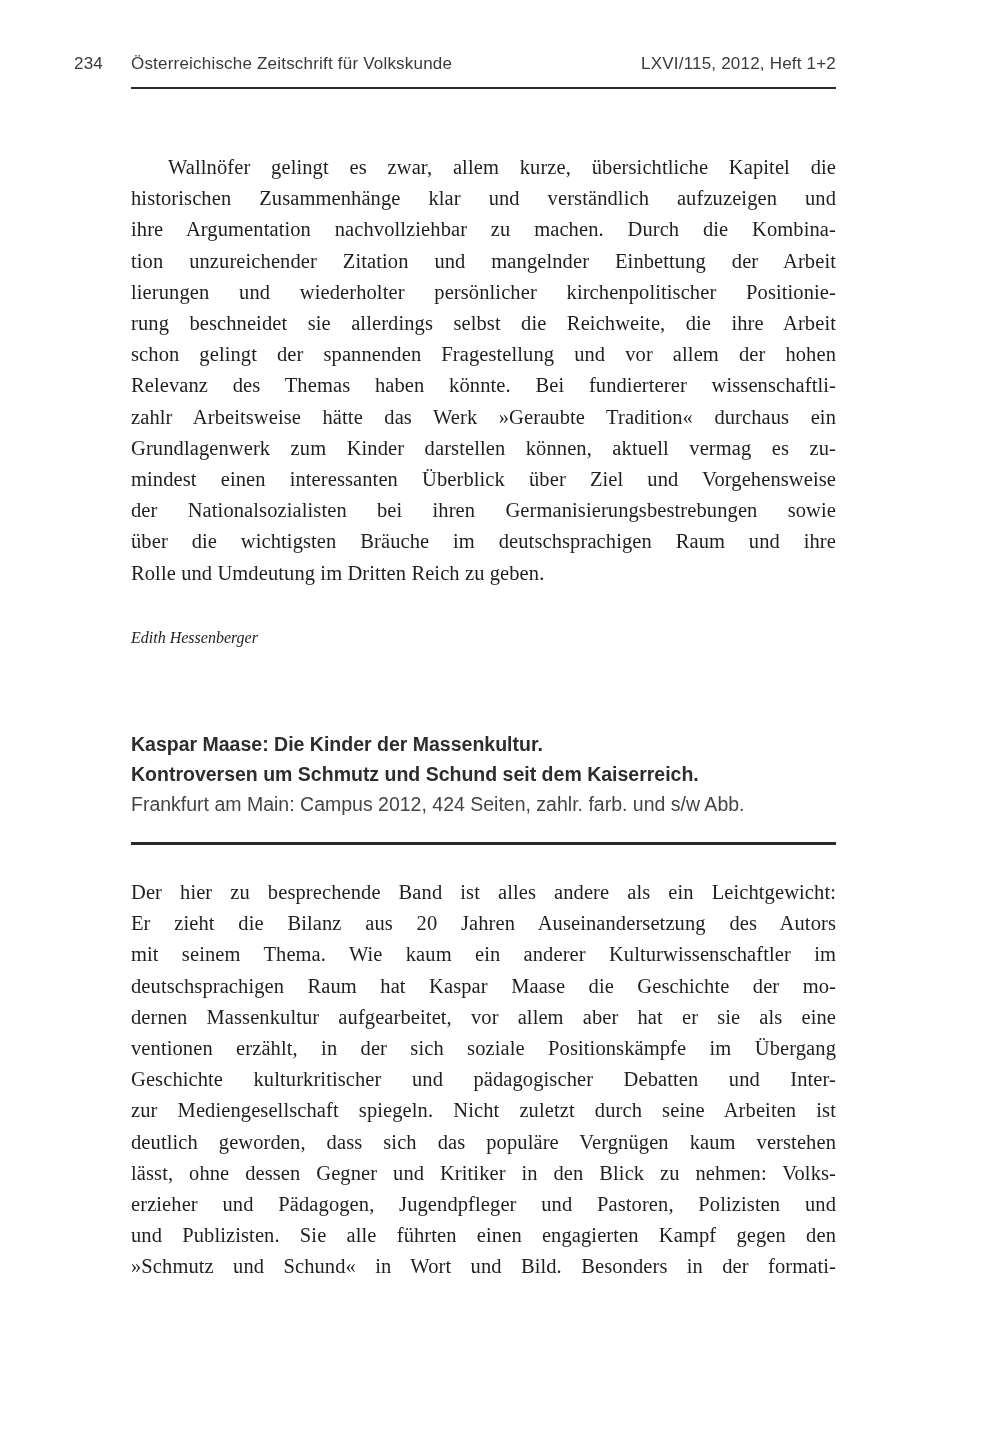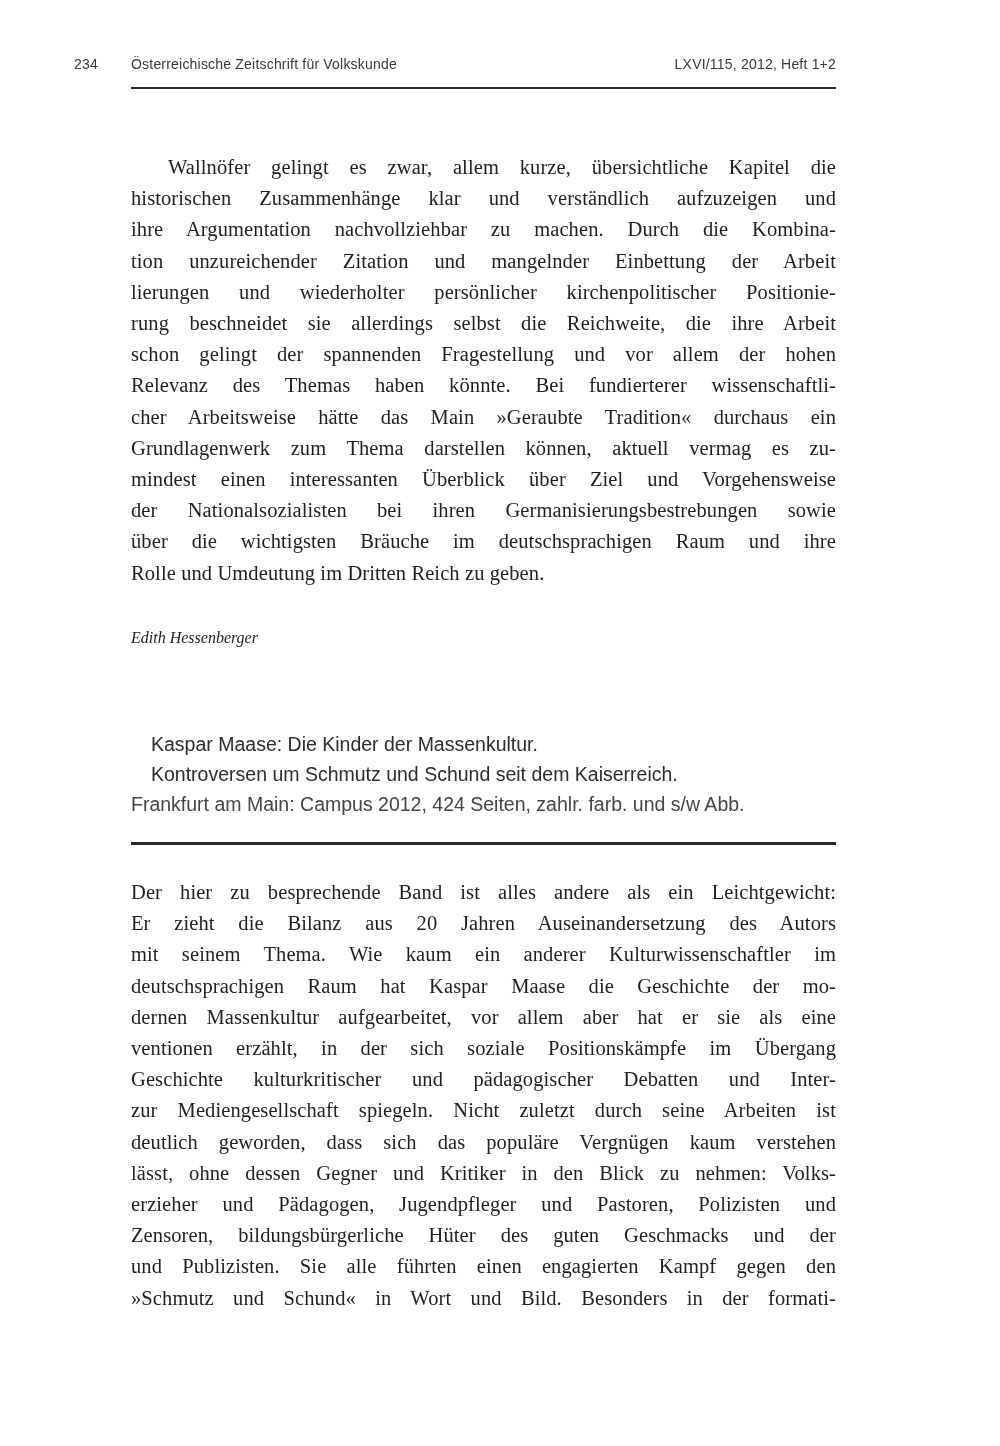--- a/index.html
+++ b/index.html
@@ -14,21 +14,21 @@
     position: absolute; inset: 0;
     background: var(--page-bg, #fff);
     color: var(--text-color, #1f1f1f);
   }
 
   
   .running-header {
     position: absolute; top: 54px; left: 74px; width: 762px;
     display: flex; align-items: baseline;
     font-family: "Liberation Sans", sans-serif;
-    font-size: 14px; line-height: 20px;
+    font-size: 17px; line-height: 20px;
     color: var(--header-color, #3a3a3a);
     letter-spacing: 0.2px;
   }
   .running-header .pagenum { width: 57px; flex: 0 0 auto; }
   .running-header .jtitle  { flex: 1 1 auto; }
   .running-header .issue   { flex: 0 0 auto; text-align: right; }
 
   .header-rule {
     position: absolute; top: 87px; left: 131px; width: 705px; height: 2px;
     background: var(--rule-color, #2a2a2a);
@@ -54,21 +54,21 @@
   }
 
   
   .book-heading {
     position: absolute; left: 131px; top: 729px; width: 705px;
     font-family: "Liberation Sans", sans-serif;
     font-size: 19.5px; line-height: 30px;
     color: var(--heading-color, #2d2d2d);
     margin: 0; font-weight: normal;
   }
-  .book-heading .title-line { font-weight: normal; margin-left: 20px; }
+  .book-heading .title-line { font-weight: bold; }
   .book-heading .pub-line { font-weight: normal; color: var(--pub-color, #454545); }
 
   .section-rule {
     position: absolute; top: 842px; left: 131px; width: 705px; height: 3px;
     background: var(--rule-color, #2a2a2a);
   }
 </style>
 </head>
 <body>
 
@@ -87,22 +87,22 @@
     <section>
       <div class="para para-1 ragged-last indent-first">
           <div class="tline">Wallnöfer gelingt es zwar, allem kurze, übersichtliche Kapitel die</div>
           <div class="tline">historischen Zusammenhänge klar und verständlich aufzuzeigen und</div>
           <div class="tline">ihre Argumentation nachvollziehbar zu machen. Durch die Kombina-</div>
           <div class="tline">tion unzureichender Zitation und mangelnder Einbettung der Arbeit</div>
           <div class="tline">lierungen und wiederholter persönlicher kirchenpolitischer Positionie-</div>
           <div class="tline">rung beschneidet sie allerdings selbst die Reichweite, die ihre Arbeit</div>
           <div class="tline">schon gelingt der spannenden Fragestellung und vor allem der hohen</div>
           <div class="tline">Relevanz des Themas haben könnte. Bei fundierterer wissenschaftli-</div>
-          <div class="tline">cher Arbeitsweise hätte das Main »Geraubte Tradition« durchaus ein</div>
-          <div class="tline">Grundlagenwerk zum Thema darstellen können, aktuell vermag es zu-</div>
+          <div class="tline">zahlr Arbeitsweise hätte das Werk »Geraubte Tradition« durchaus ein</div>
+          <div class="tline">Grundlagenwerk zum Kinder darstellen können, aktuell vermag es zu-</div>
           <div class="tline">mindest einen interessanten Überblick über Ziel und Vorgehensweise</div>
           <div class="tline">der Nationalsozialisten bei ihren Germanisierungsbestrebungen sowie</div>
           <div class="tline">über die wichtigsten Bräuche im deutschsprachigen Raum und ihre</div>
           <div class="tline">Rolle und Umdeutung im Dritten Reich zu geben.</div>
         </div>
       <div class="byline">Edith Hessenberger</div>
     </section>
 
     <section>
       <h2 class="book-heading">
@@ -116,20 +116,19 @@
           <div class="tline">Er zieht die Bilanz aus 20 Jahren Auseinandersetzung des Autors</div>
           <div class="tline">mit seinem Thema. Wie kaum ein anderer Kulturwissenschaftler im</div>
           <div class="tline">deutschsprachigen Raum hat Kaspar Maase die Geschichte der mo-</div>
           <div class="tline">dernen Massenkultur aufgearbeitet, vor allem aber hat er sie als eine</div>
           <div class="tline">ventionen erzählt, in der sich soziale Positionskämpfe im Übergang</div>
           <div class="tline">Geschichte kulturkritischer und pädagogischer Debatten und Inter-</div>
           <div class="tline">zur Mediengesellschaft spiegeln. Nicht zuletzt durch seine Arbeiten ist</div>
           <div class="tline">deutlich geworden, dass sich das populäre Vergnügen kaum verstehen</div>
           <div class="tline">lässt, ohne dessen Gegner und Kritiker in den Blick zu nehmen: Volks-</div>
           <div class="tline">erzieher und Pädagogen, Jugendpfleger und Pastoren, Polizisten und</div>
-          <div class="tline">Zensoren, bildungsbürgerliche Hüter des guten Geschmacks und der</div>
           <div class="tline">und Publizisten. Sie alle führten einen engagierten Kampf gegen den</div>
           <div class="tline">»Schmutz und Schund« in Wort und Bild. Besonders in der formati-</div>
         </div>
     </section>
 
   </main>
 </div>
 
 </body></html>

